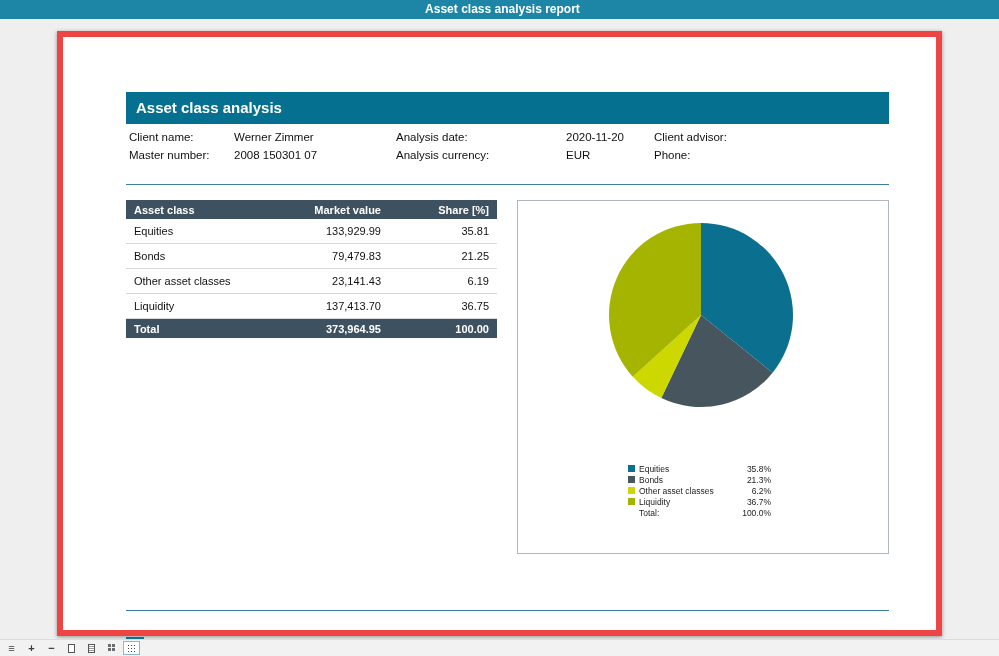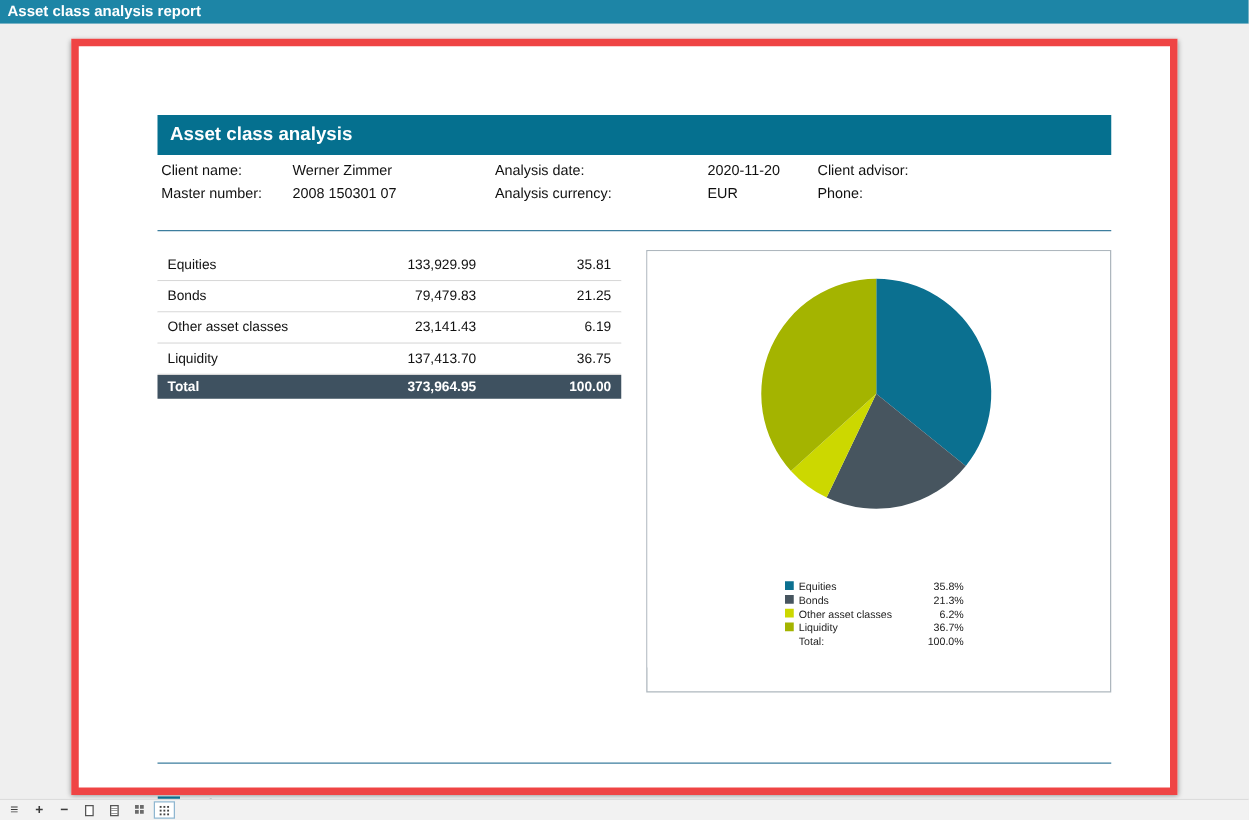--- a/index.html
+++ b/index.html
@@ -12,20 +12,21 @@
 
   
   .titlebar {
     height: 19px;
     background: var(--titlebar-bg, #1d85a6);
     color: #fff;
     font-size: 12px;
     font-weight: bold;
     line-height: 19px;
     padding-left: 6px;
+    text-align: center;
   }
   .workspace {
     position: relative;
     height: 620px;
     background: var(--workspace-bg, #efefef);
     overflow: hidden;
   }
   .page {
     position: absolute;
     left: 57px; top: 12px;
@@ -221,20 +222,25 @@
       <span class="r2 c2v">EUR</span>
       <span class="r1 c3l">Client advisor:</span>
       <span class="r1 c3v"></span>
       <span class="r2 c3l">Phone:</span>
       <span class="r2 c3v"></span>
     </div>
 
     <div class="divider d1"></div>
 
     <div class="acl-table">
+      <div class="t-head">
+        <span class="c-name">Asset class</span>
+        <span class="c-num">Market value</span>
+        <span class="c-num">Share [%]</span>
+      </div>
       <div id="table-rows">
           <div class="t-row">
             <span class="c-name">Equities</span>
             <span class="c-num">133,929.99</span>
             <span class="c-num">35.81</span>
           </div>
           <div class="t-row">
             <span class="c-name">Bonds</span>
             <span class="c-num">79,479.83</span>
             <span class="c-num">21.25</span>

